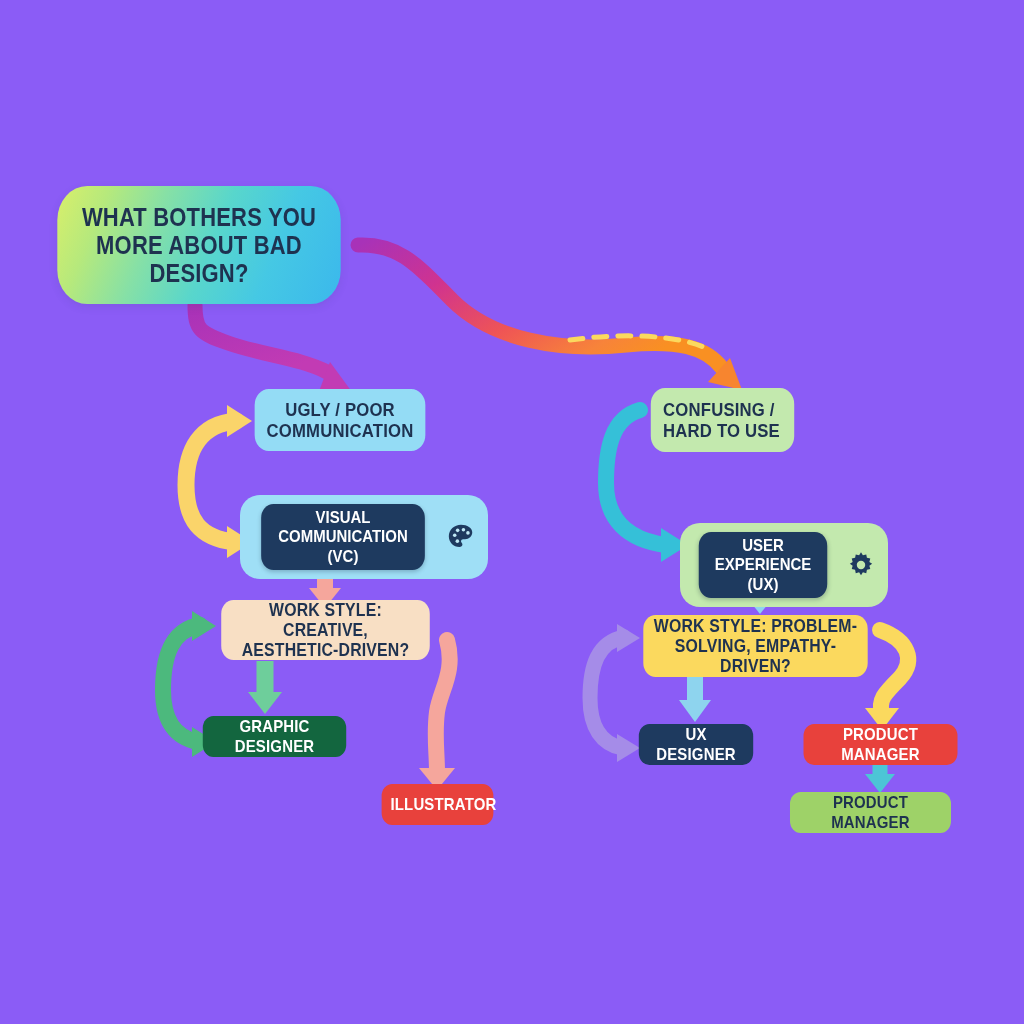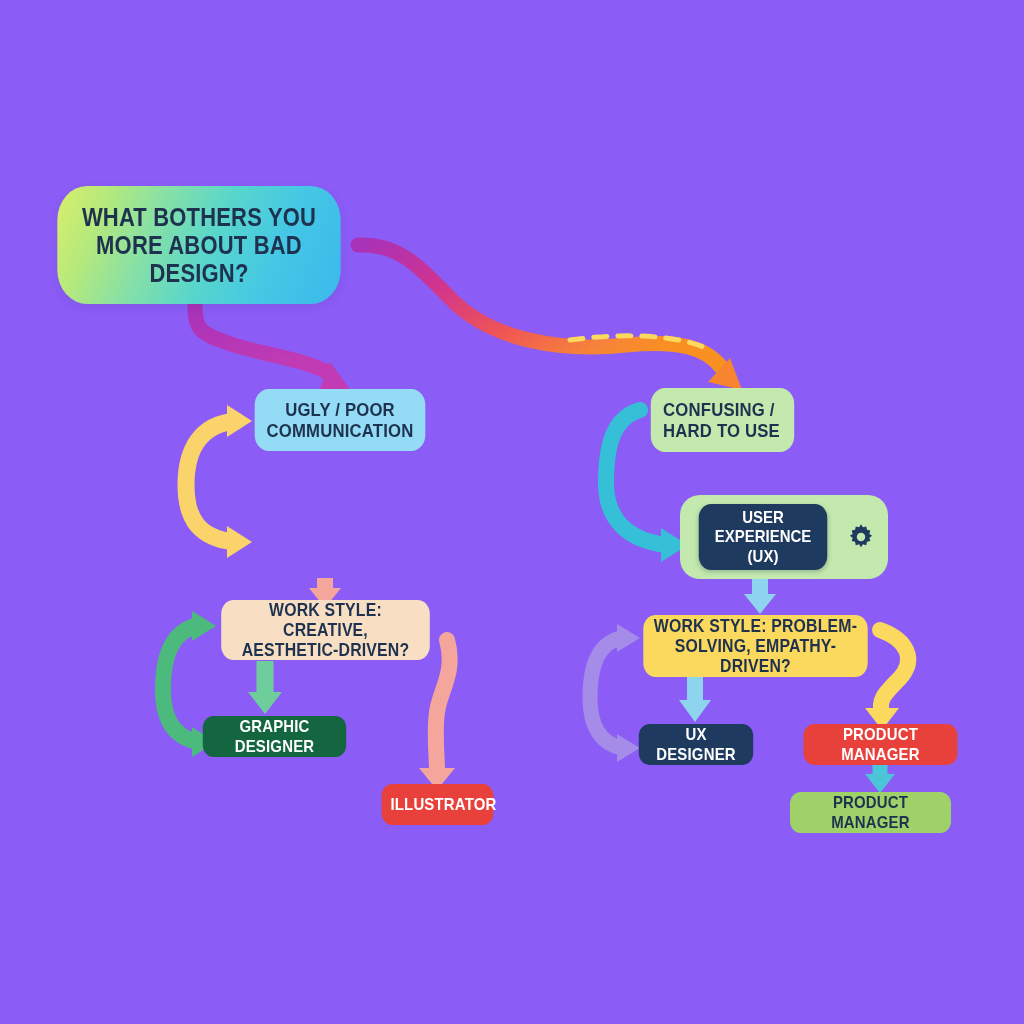--- a/index.html
+++ b/index.html
@@ -85,21 +85,21 @@
     align-items: center;
     border-radius: 20px;
     padding: 9px 10px;
   }
   #vc-wrap {
     left: 240px; top: 495px;
     width: 248px; height: 84px;
     background: #9fdff6;
   }
   #ux-wrap {
-    left: 680px; top: 495px;
+    left: 680px; top: 523px;
     width: 208px; height: 84px;
     background: #c3e9ae;
   }
   .disc-box {
     flex: 1 1 auto;
     height: 66px;
     border-radius: 14px;
     background: #1e3a5f;
     color: #ffffff;
     display: flex;
@@ -308,20 +308,38 @@
     </span>
   </div>
 
   <div class="node" id="confusing-node">
     <span class="node-inner">
       <span>CONFUSING /</span><br>
       <span>HARD TO USE</span>
     </span>
   </div>
 
+  <div class="disc-wrap" id="vc-wrap">
+    <div class="disc-box">
+      <span>
+        <span>VISUAL COMMUNICATION</span><br>
+        <span>(VC)</span>
+      </span>
+    </div>
+    <div class="disc-icon">
+      <svg width="30" height="30" viewBox="0 0 32 32">
+        <path d="M16 3C8.8 3 3 8.4 3 15.3c0 6.6 5 11.4 11.3 11.4 1.9 0 3.2-1.2 3.2-2.7 0-.8-.4-1.4-.8-1.9-.4-.5-.7-1-.7-1.6 0-1.2 1-2.1 2.2-2.1h2.1c4.1 0 7.7-3.2 7.7-7.4C28 6.6 22.7 3 16 3z" fill="#1e3a5f"></path>
+        <circle cx="9.3" cy="14.2" r="1.9" fill="#bfe9f5"></circle>
+        <circle cx="12.4" cy="8.9" r="1.9" fill="#bfe9f5"></circle>
+        <circle cx="18.6" cy="8.2" r="1.9" fill="#bfe9f5"></circle>
+        <circle cx="23.4" cy="11.6" r="1.9" fill="#bfe9f5"></circle>
+        <circle cx="12.1" cy="20.4" r="1.9" fill="#bfe9f5"></circle>
+      </svg>
+    </div>
+  </div>
 
   <div class="disc-wrap" id="ux-wrap">
     <div class="disc-box">
       <span>
         <span>USER EXPERIENCE</span><br>
         <span>(UX)</span>
       </span>
     </div>
     <div class="disc-icon">
       <svg width="30" height="30" viewBox="0 0 32 32">

